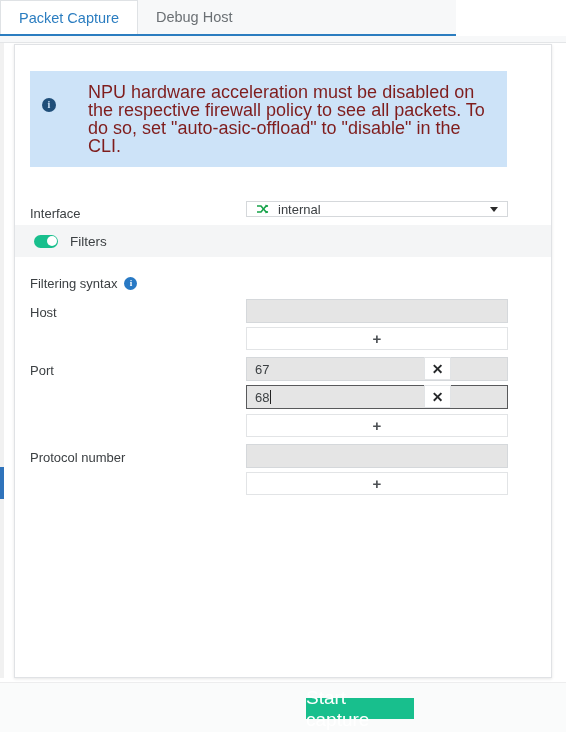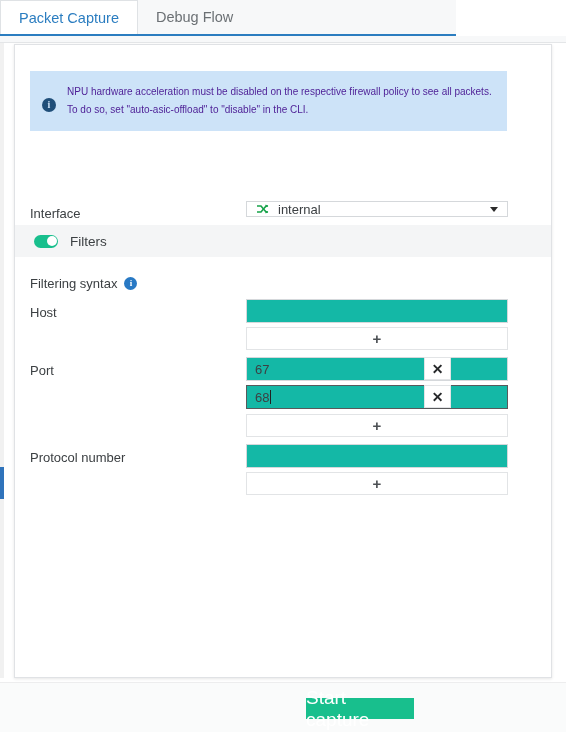--- a/index.html
+++ b/index.html
@@ -92,23 +92,24 @@
     left: 15px; top: 26px;
     width: 477px;
     padding: 12px 14px 12px 12px;
     background: #cde3f8;
     box-sizing: border-box;
     display: flex;
     align-items: flex-start;
     gap: 11px;
   }
   .banner-text {
-    color: #4c1d95;
-    font-size: 10px;
+    color: #7f1d1d;
+    font-size: 18px;
     line-height: 18px;
+    margin-left: 21px;
   }
   .icon-info {
     flex: 0 0 auto;
     width: 14px; height: 14px;
     border-radius: 50%;
     background: #1f4e79;
     color: #cde3f8;
     font-size: 10px;
     font-weight: bold;
     line-height: 14px;
@@ -162,21 +163,21 @@
     border-left: 4.5px solid transparent;
     border-right: 4.5px solid transparent;
     border-top: 5px solid #2b2b2b;
   }
 
   
   .input {
     width: 262px;
     height: 24px;
     border: 1px solid #d5d8db;
-    background: #14b8a6;
+    background: #e5e5e5;
     box-sizing: border-box;
     padding: 0 8px;
     font-size: 13px;
     color: #3c4043;
     font-family: "Liberation Sans", sans-serif;
     display: flex;
     align-items: center;
     outline: none;
   }
   .input.focused {
@@ -323,21 +324,21 @@
   }
 </style>
 </head>
 <body>
 
 <div class="tabbar">
   <div class="tab active">
     <span>Packet Capture</span>
   </div>
   <div class="tab">
-    <span>Debug Flow</span>
+    <span>Debug Host</span>
   </div>
 </div>
 <div class="subbar"></div>
 
 <div class="scroll-track">
   <div class="scroll-thumb"></div>
 </div>
 
 <div class="card">
 

